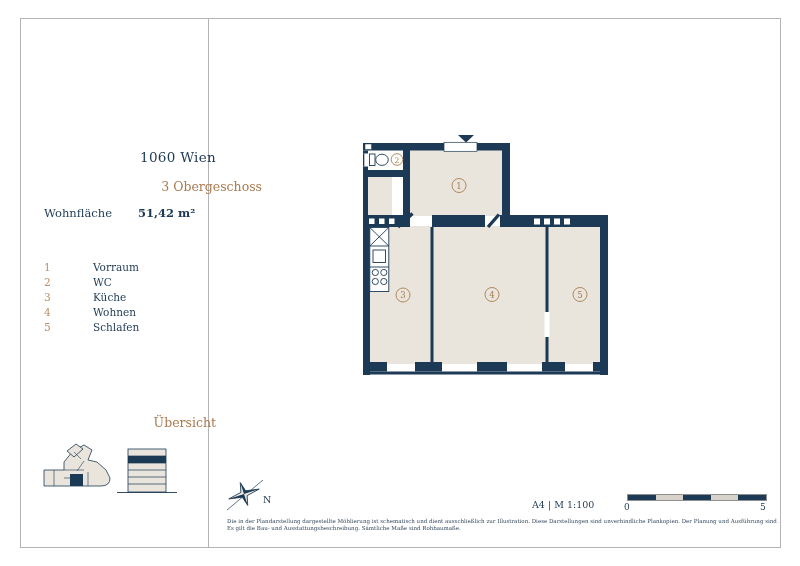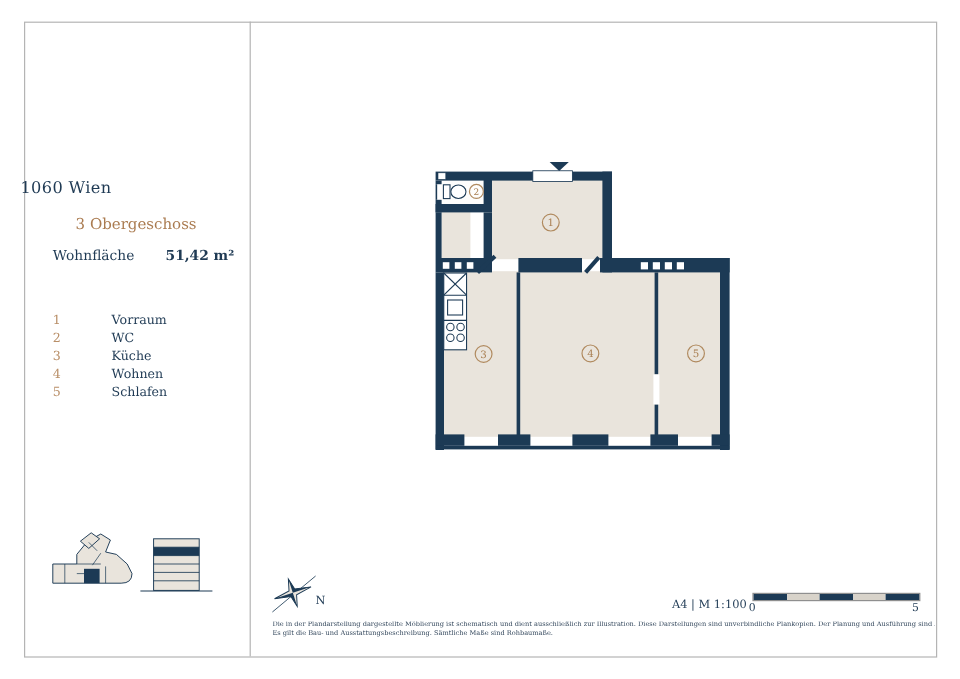--- a/index.html
+++ b/index.html
@@ -3,32 +3,32 @@
 <meta charset="utf-8">
 <style>
   html,body{margin:0;padding:0;background:#ffffff;}
   .page{
     position:relative;width:800px;height:566px;background:#ffffff;overflow:hidden;
     font-family:"DejaVu Serif","Liberation Serif",serif;color:#1f3a54;
   }
   .frame{position:absolute;left:20px;top:18px;width:759px;height:528px;border:1px solid #b4b4b4;}
   .divider{position:absolute;left:208px;top:18px;width:1px;height:529px;background:#b4b4b4;}
   .abs{position:absolute;}
-  .ctr{width:188px;left:17px;text-align:left;}
+  .ctr{width:188px;left:28px;text-align:right;}
   .loc{top:149px;font-size:13.5px;letter-spacing:.3px;}
   .flr{top:179px;font-size:12.5px;color:#aa7b50;margin-left:46px;}
   .arealabel{left:44px;top:206px;font-size:11.5px;font-weight:normal;}
   .areaval{left:138px;top:206px;font-size:11.5px;font-weight:bold;}
   .unit{top:232px;font-size:13.5px;}
   .roomlist{left:44px;top:260px;font-size:10.5px;}
   .room-row{height:15px;line-height:15px;white-space:nowrap;}
   .room-num{display:inline-block;width:21px;color:#b98f68;}
   .room-label{color:#1f3a54;margin-left:28px;}
   .ovr{top:415px;font-size:12.5px;color:#aa7b50;}
-  .fmt{left:560px;top:499px;font-size:9.5px;}
+  .fmt{left:532px;top:499px;font-size:9.5px;}
   .sclbl{top:502px;font-size:9px;}
   .scalebar{left:627px;top:494px;width:138px;height:5px;border:1px solid #8f8f8f;display:flex;}
   .scalebar span{flex:1;}
   .seg-d{background:#1c3a55;}
   .seg-l{background:#d8d3ca;}
   .disc{left:227px;top:518px;width:552px;font-size:5.5px;line-height:7px;color:#33475c;white-space:nowrap;overflow:hidden;}
   svg{display:block;}
   .wall{fill:#1c3a55;}
   .floor{fill:#e9e4dc;}
   .wfloor{fill:#fdfdfc;}
@@ -50,20 +50,21 @@
   <div class="abs areaval">51,42 m²</div>
 
   <div class="abs roomlist">
     <div class="room-row"><span class="room-num">1</span><span class="room-label">Vorraum</span></div>
     <div class="room-row"><span class="room-num">2</span><span class="room-label">WC</span></div>
     <div class="room-row"><span class="room-num">3</span><span class="room-label">Küche</span></div>
     <div class="room-row"><span class="room-num">4</span><span class="room-label">Wohnen</span></div>
     <div class="room-row"><span class="room-num">5</span><span class="room-label">Schlafen</span></div>
   </div>
 
+  <div class="abs ctr ovr">Übersicht</div>
 
   <svg class="abs" style="left:40px;top:442px;" width="84" height="56" viewBox="0 0 84 56">
     <path d="M4,28 L24,28 L24,20 L33,9 L44,3 L52,8 L48,18 L57,20 L66,28 L70,36 Q70,44 61,44 L4,44 Z" fill="#e9e4dc" stroke="#1c3a55" stroke-width="0.8"></path>
     <path d="M27,9 L36,2 L43,7 L34,15 Z" fill="#e9e4dc" stroke="#1c3a55" stroke-width="0.8"></path>
     <path d="M24,28 L44,28 M34,10 L41,17 M44,19 L37,29 M14,28 L14,44 M48,30 L48,44 M24,36 L30,36" stroke="#1c3a55" stroke-width="0.6" fill="none"></path>
     <rect x="30" y="32" width="13" height="12" fill="#1c3a55"></rect>
   </svg>
 
   <svg class="abs" style="left:115px;top:446px;" width="64" height="50" viewBox="0 0 64 50">
     <rect x="13" y="3" width="38" height="43" fill="#e9e4dc" stroke="#1c3a55" stroke-width="0.8"></rect>

